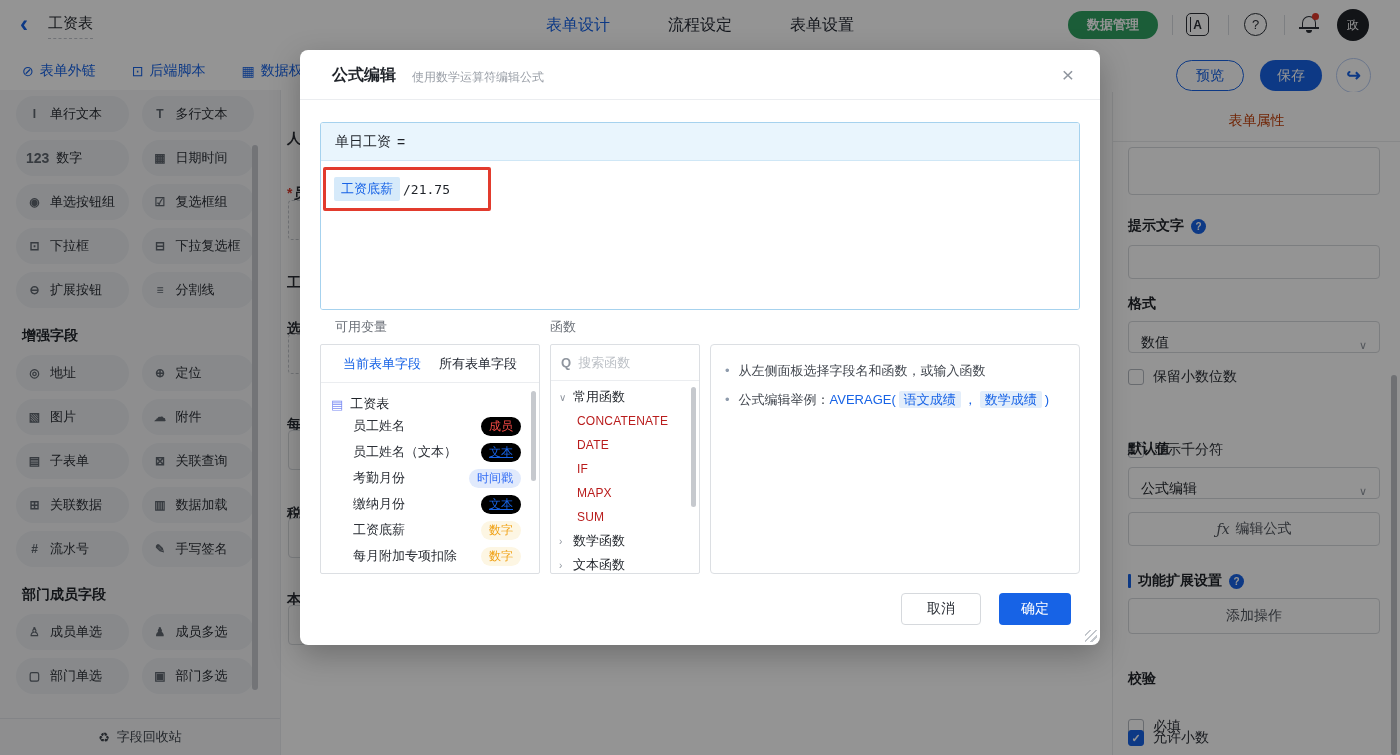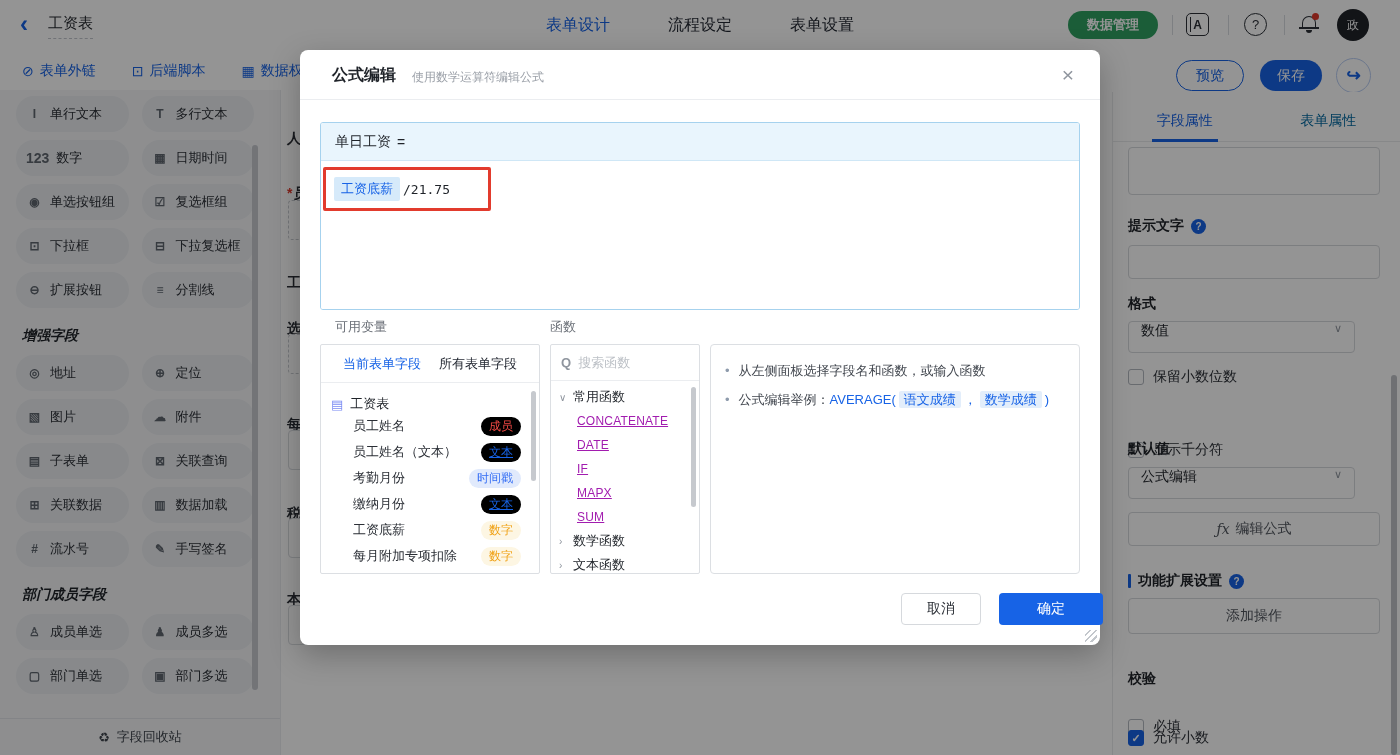--- a/index.html
+++ b/index.html
@@ -32,42 +32,42 @@
   .tool-link .ic { font-size:14px; }
   .preview-btn { position:absolute; left:1176px; top:60px; width:68px; height:31px; border:1px solid #1763e6; border-radius:16px; background:#fff; color:#1763e6; font-size:14px; display:flex; align-items:center; justify-content:center; }
   .save-btn { position:absolute; left:1260px; top:60px; width:62px; height:31px; border-radius:16px; background:#1763e6; color:#fff; font-size:14px; display:flex; align-items:center; justify-content:center; }
   .share-btn { position:absolute; left:1336px; top:58px; width:35px; height:35px; border-radius:50%; border:1px solid #b9cdf2; background:#fff; color:#1763e6; font-size:17px; font-weight:bold; display:flex; align-items:center; justify-content:center; }
 
   
   .sidebar { position:absolute; left:0; top:90px; width:280px; height:628px; background:#f4f5f7; padding:6px 26px 0 16px; }
   .field-grid { display:grid; grid-template-columns:1fr 1fr; column-gap:13px; row-gap:8px; }
   .pill { height:36px; border-radius:18px; background:#eaecef; display:flex; align-items:center; gap:7px; padding:0 4px 0 10px; font-size:13px; color:#2b2f36; cursor:pointer; white-space:nowrap; overflow:hidden; }
   .pill .ic { color:#5f666f; font-size:12px; min-width:17px; text-align:center; font-weight:bold; }
-  .sec-title { font-size:14px; font-weight:bold; color:#1f2329; margin:19px 0 10px 6px;font-style:italic; }
+  .sec-title { font-size:14px; font-weight:bold; color:#1f2329; margin:19px 0 10px 6px; }
   .sidebar-scroll { position:absolute; left:252px; top:145px; width:6px; height:545px; border-radius:3px; background:#c6c9ce; }
   .recycle { position:absolute; left:0; top:718px; width:280px; height:37px; background:#f4f5f7; border-top:1px solid #e2e4e8; display:flex; align-items:center; justify-content:center; gap:7px; font-size:13px; color:#41464e; }
 
   
   .canvas { position:absolute; left:280px; top:90px; width:832px; height:665px; background:#fff; border-left:1px solid #ebedf0; }
   .frag { position:absolute; font-size:14px; font-weight:bold; color:#2b2f36; white-space:nowrap; }
   .frag .req { color:#e0392b; margin-right:1px; }
   .fbox { position:absolute; width:90px; height:40px; border-radius:4px; background:#fff; }
   .fbox.dashed { border:1px dashed #c9ccd1; }
   .fbox.solid { border:1px solid #d9dce0; }
 
   
   .rightpanel { position:absolute; left:1112px; top:92px; width:288px; height:663px; background:#fff; border-left:1px solid #e8eaed; }
   .panel-tabs { position:absolute; left:1113px; top:100px; width:287px; height:42px; display:flex; border-bottom:1px solid #e8eaed; }
-  .panel-tab { flex:1; display:flex; align-items:center; justify-content:center; font-size:14px; color:#0369a1; position:relative; cursor:pointer; }
+  .panel-tab { flex:1; display:flex; align-items:center; justify-content:center; font-size:14px; color:#c2410c; position:relative; cursor:pointer; }
   .panel-tab.active { color:#1763e6; }
   .panel-tab.active::after { content:""; position:absolute; bottom:-1px; left:50%; transform:translateX(-50%); width:66px; height:3px; background:#1763e6; }
   .p-box { position:absolute; left:1128px; width:252px; border:1px solid #d6d9dd; border-radius:4px; background:#fff; }
   .p-label { position:absolute; left:1128px; font-size:14px; font-weight:bold; color:#1f2329; display:flex; align-items:center; }
   .q-circle { display:inline-flex; width:15px; height:15px; border-radius:50%; background:#1763e6; color:#fff; font-size:10px; align-items:center; justify-content:center; margin-left:7px; }
-  .p-select { position:absolute; left:1128px; width:227px; height:32px; border:1px solid #d6d9dd; border-radius:4px; display:flex; align-items:flex-start; padding:0 12px; font-size:14px; color:#1f2329; justify-content:space-between; cursor:pointer; background:#fff; }
+  .p-select { position:absolute; left:1128px; width:252px; height:32px; border:1px solid #d6d9dd; border-radius:4px; display:flex; align-items:flex-end; padding:0 12px; font-size:14px; color:#1f2329; justify-content:space-between; cursor:pointer; background:#fff; }
   .chev { color:#8f959e; font-size:11px; }
   .cb-row { position:absolute; left:1128px; display:flex; align-items:center; gap:9px; font-size:14px; color:#2b2f36; }
   .cb { width:16px; height:16px; border:1.5px solid #b3b8c0; border-radius:3px; background:#fff; display:flex; align-items:center; justify-content:center; }
   .cb.checked { background:#1763e6; border-color:#1763e6; color:#fff; font-size:11px; font-weight:bold; }
   .p-btn { position:absolute; left:1128px; width:252px; border:1px solid #d6d9dd; border-radius:4px; background:#fff; display:flex; align-items:center; justify-content:center; font-size:14px; color:#51565e; cursor:pointer; gap:6px; }
   .blue-bar { display:inline-block; width:3px; height:14px; background:#1763e6; margin-right:7px; border-radius:1px; }
   .panel-scroll { position:absolute; left:1391px; top:375px; width:6px; height:380px; border-radius:3px; background:#bfc2c7; }
   .p-input { width:100%; height:100%; border:none; outline:none; background:transparent; font-size:14px; padding:0 10px; font-family:"Liberation Sans",sans-serif; }
 
   
@@ -106,31 +106,31 @@
   .var-scroll { position:absolute; right:3px; top:46px; width:5px; height:90px; border-radius:3px; background:#c6c9ce; }
 
   .fn-box { left:250px; width:150px; }
   .fn-search-row { height:36px; border-bottom:1px solid #ebedf0; display:flex; align-items:center; gap:7px; padding:0 10px; }
   .q-ic { color:#8f959e; font-size:13px; font-weight:bold; }
   .fn-search { border:none; outline:none; width:95px; font-size:13px; font-family:"Liberation Sans",sans-serif; color:#2b2f36; }
   .fn-search::placeholder { color:#bcc0c6; }
   .fn-tree { padding:4px 6px 0 8px; }
   .fn-group { display:flex; align-items:center; gap:6px; height:24px; font-size:13px; color:#1f2329; cursor:pointer; }
   .fn-group .chv { color:#8f959e; font-size:10px; width:8px; }
-  .fn-item { height:24px; display:flex; align-items:center; padding-left:18px; font-size:12px; color:#a21caf; cursor:pointer; letter-spacing:0.2px;text-decoration:underline; }
+  .fn-item { height:24px; display:flex; align-items:center; padding-left:18px; font-size:12px; color:#b91c1c; cursor:pointer; letter-spacing:0.2px; }
   .fn-scroll { position:absolute; right:3px; top:42px; width:5px; height:120px; border-radius:3px; background:#c6c9ce; }
 
   .help-box { left:410px; width:370px; border-radius:4px; padding:16px 14px; }
   .help-row { display:flex; font-size:13px; color:#41464e; line-height:20px; margin-bottom:9px; }
   .help-row .dot { color:#8e9bac; margin-right:9px; }
   .blue-t { color:#1763e6; }
   .ex-chip { background:#e3eefb; color:#1763e6; padding:1px 5px; border-radius:2px; margin:0 3px; }
 
   .m-cancel { position:absolute; left:601px; top:543px; width:80px; height:32px; border:1px solid #d6d9dd; border-radius:4px; background:#fff; font-size:14px; color:#2b2f36; display:flex; align-items:center; justify-content:center; cursor:pointer; }
-  .m-confirm { position:absolute; left:699px; top:543px; width:104px; height:32px; border-radius:4px; background:#1763e6; font-size:14px; color:#fff; display:flex; align-items:center; justify-content:center; cursor:pointer; }
+  .m-confirm { position:absolute; left:699px; top:543px; width:72px; height:32px; border-radius:4px; background:#1763e6; font-size:14px; color:#fff; display:flex; align-items:center; justify-content:center; cursor:pointer; }
   .resize-h { position:absolute; right:3px; bottom:3px; width:12px; height:12px; background:repeating-linear-gradient(135deg, transparent 0 3px, #c3c7cc 3px 4.5px); }
 </style>
 </head>
 <body>
 
 <div class="screen">
 
   <div class="topbar">
     <span class="back-ic">‹</span>
     <span class="app-title">工资表</span>
@@ -299,21 +299,20 @@
     <span class="frag" style="left:6px; top:326px;"><span>每</span></span>
     <div class="fbox solid" style="left:7px; top:340px;"></div>
     <span class="frag" style="left:6px; top:415px;"><span>税</span></span>
     <div class="fbox solid" style="left:7px; top:428px;"></div>
     <span class="frag" style="left:6px; top:501px;"><span>本</span></span>
     <div class="fbox solid" style="left:7px; top:515px;"></div>
   </div>
 
   <div class="rightpanel"></div>
   <div class="panel-tabs">
-    <span class="panel-tab active">字段属性</span>
     <span class="panel-tab">表单属性</span>
   </div>
   <div class="p-box" style="top:147px; height:48px;"><input class="p-input" style=""></div>
   <div class="p-label" style="top:217px;">
     <span>提示文字</span>
     <span class="q-circle">?</span>
   </div>
   <div class="p-box" style="top:245px; height:34px;"><input class="p-input" style=""></div>
   <div class="p-label" style="top:295px;">
       <span>格式</span>

